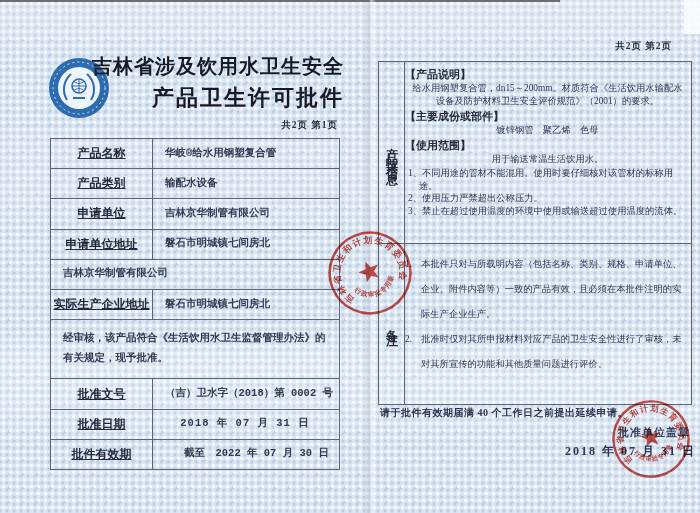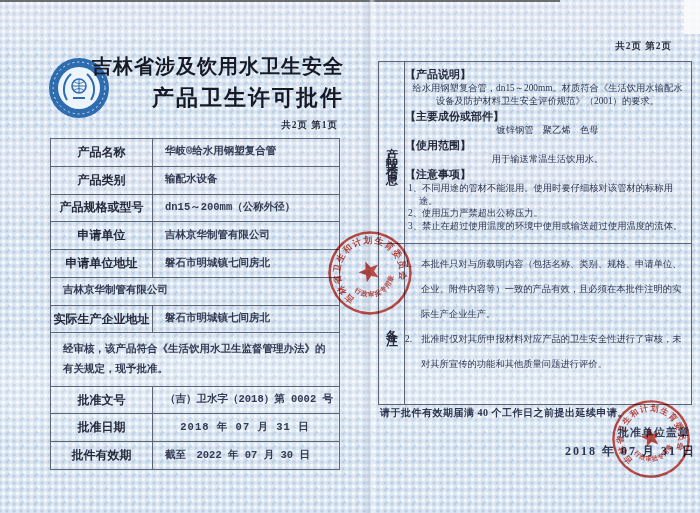--- a/index.html
+++ b/index.html
@@ -35,24 +35,24 @@
     color:#161a26;font-weight:bold;}
   .title .l1{font-size:20px;letter-spacing:1px;line-height:32px;}
   .title .l2{font-size:22px;letter-spacing:2px;line-height:32px;}
   .pageind{position:absolute;font-size:9.5px;font-weight:bold;color:#2a2f3e;letter-spacing:1px;}
   .pageind.p1{left:238px;top:119px;width:100px;text-align:right;}
   .pageind.p2{left:572px;top:40px;width:100px;text-align:right;}
 
   .ltable{position:absolute;left:50px;top:138px;width:288px;height:330px;
     border:1px solid #5d6574;display:flex;flex-direction:column;}
   .lrow{display:flex;flex:1 1 27.5px;border-bottom:1px solid #5d6574;}
-  .lrow:last-child{border-bottom:none;}
+  .lrow:last-child{border-bottom:none;gap:19px;}
   .lrow.tall{flex:2 2 55px;}
   .lcell-label{width:97px;border-right:1px solid #5d6574;display:flex;align-items:center;
-    justify-content:center;font-size:12px;font-weight:bold;color:#23293b;padding:0 2px;}
+    justify-content:center;font-size:12px;font-weight:bold;color:#23293b;padding:0 2px;text-decoration:underline;}
   .lcell-value{flex:1;display:flex;align-items:center;font-size:10.5px;font-weight:600;
     color:#323a52;padding:2px 6px 2px 12px;line-height:1.9;font-family:Liberation Mono, monospace;}
   .lcell-value.center{justify-content:center;padding-left:4px;letter-spacing:1px;}
 
   
   .rtable{position:absolute;left:378px;top:61px;width:312px;height:342px;
     border:1px solid #5d6574;display:flex;flex-direction:column;}
   .rrow{display:flex;border-bottom:1px solid #5d6574;}
   .rrow:last-child{border-bottom:none;}
   .rrow.top{height:181px;}
@@ -108,24 +108,20 @@
     <div class="ltable">
       <div class="lrow">
         <div class="lcell-label">产品名称</div>
         <div class="lcell-value">华岐®给水用钢塑复合管</div>
       </div>
       <div class="lrow">
         <div class="lcell-label">产品类别</div>
         <div class="lcell-value">输配水设备</div>
       </div>
       <div class="lrow">
-        <div class="lcell-label">产品规格或型号</div>
-        <div class="lcell-value">dn15～200mm（公称外径）</div>
-      </div>
-      <div class="lrow">
         <div class="lcell-label">申请单位</div>
         <div class="lcell-value">吉林京华制管有限公司</div>
       </div>
       <div class="lrow">
         <div class="lcell-label">申请单位地址</div>
         <div class="lcell-value">磐石市明城镇七间房北</div>
       </div>
       <div class="lrow">
         <div class="lcell-value">吉林京华制管有限公司</div>
       </div>
@@ -159,21 +155,20 @@
         <div class="rlabel">
           <span class="vert">产品技术信息</span>
         </div>
         <div class="rcontent">
           <div class="sec-h">【产品说明】</div>
           <div class="sec-b">给水用钢塑复合管，dn15～200mm。材质符合《生活饮用水输配水设备及防护材料卫生安全评价规范》（2001）的要求。</div>
           <div class="sec-h">【主要成份或部件】</div>
           <div class="sec-b">镀锌钢管　聚乙烯　色母</div>
           <div class="sec-h">【使用范围】</div>
           <div class="sec-b">用于输送常温生活饮用水。</div>
-          <div class="sec-h">【注意事项】</div>
           <div class="sec-item">1、不同用途的管材不能混用。使用时要仔细核对该管材的标称用途。</div>
           <div class="sec-item">2、使用压力严禁超出公称压力。</div>
           <div class="sec-item">3、禁止在超过使用温度的环境中使用或输送超过使用温度的流体。</div>
         </div>
       </div>
       <div class="rrow bot">
         <div class="rlabel">
           <span class="vert">备注</span>
         </div>
         <div class="rcontent remarks">

